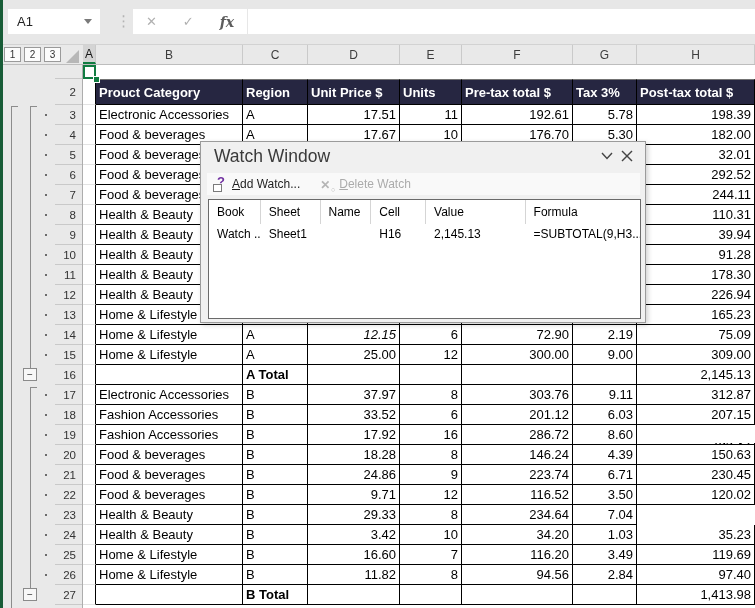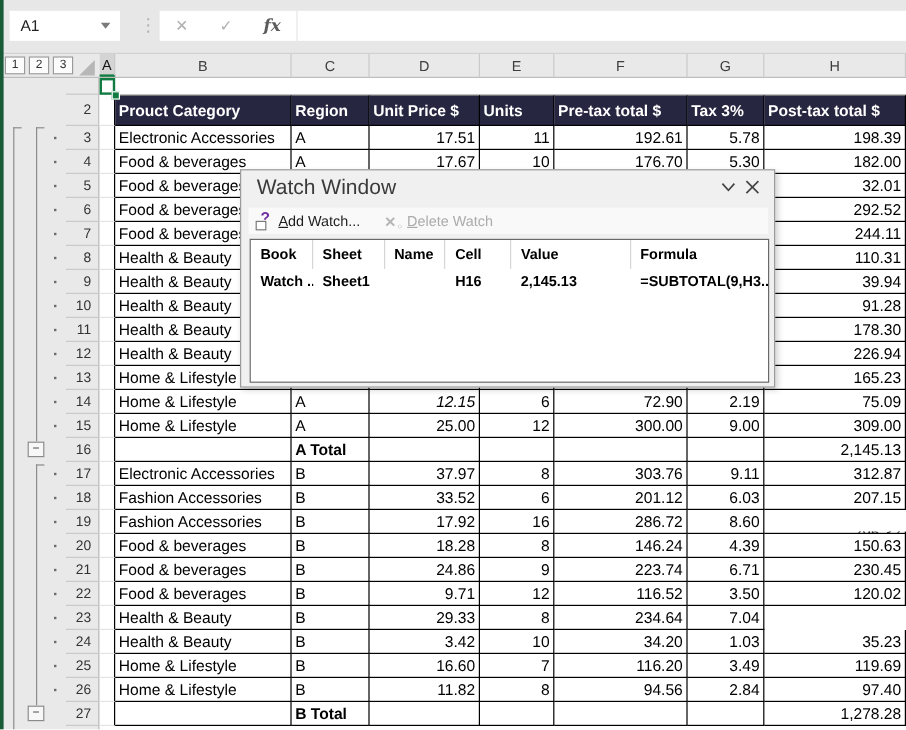--- a/index.html
+++ b/index.html
@@ -72,21 +72,21 @@
   .w-btn .lbl u{text-decoration:underline;}
   .w-add{color:#1e1e1e;margin-left:2px;}
   .w-del{color:#ababab;margin-left:12px;}
   .icon-add{position:relative;width:15px;height:15px;margin-right:4px;}
   .icon-add .q{position:absolute;left:4px;top:-3px;color:var(--purple);font-weight:bold;font-size:13px;}
   .icon-add .sq{position:absolute;left:0;bottom:0;width:7px;height:6px;border:1px solid #7a7a7a;background:#fff;}
   .icon-del{position:relative;width:15px;height:13px;margin-right:4px;color:#b5b5b5;font-size:12px;font-weight:bold;}
   .icon-del .o{position:absolute;right:0;bottom:-2px;font-size:7px;}
   .w-list{position:absolute;left:7px;top:57px;width:433px;height:120px;background:#fff;
           border:1px solid #6a6a6a;box-sizing:border-box;font-size:12px;color:#000;}
-  .wl-row{display:flex;height:20px;align-items:flex-start;font-weight:bold;}
+  .wl-row{display:flex;height:20px;align-items:flex-start;}
   .wl-row.head{height:24px;}
   .wl-cell{box-sizing:border-box;padding-left:8px;overflow:hidden;white-space:nowrap;height:100%;
            display:flex;align-items:center;}
   .wl-row.head .wl-cell{border-right:1px solid #d5d5d5;}
   .wl-row.head .wl-cell:last-child{border-right:none;}
   
   .left-edge{position:absolute;left:0;top:0;width:3px;height:608px;background:var(--edge-green);z-index:30;}
 </style>
 </head>
 <body>
@@ -442,21 +442,21 @@
         <div class="c num" style="width: 118px;">97.40</div>
       </div>
       <div class="srow" style="height: 20px;">
         <div class="c sliver" style="width: 13px;"></div>
         <div class="c txt" style="width: 147px;"></div>
         <div class="c txt boldcell" style="width: 65px;">B Total</div>
         <div class="c num" style="width: 92px;"></div>
         <div class="c num" style="width: 62px;"></div>
         <div class="c num" style="width: 111px;"></div>
         <div class="c num" style="width: 64px;"></div>
-        <div class="c num" style="width: 118px;">1,278.28</div>
+        <div class="c num" style="width: 118px;">1,413.98</div>
       </div>
     </div>
 
   <div class="a1sel"></div>
   <div class="a1handle"></div>
 
   <div class="watch">
     <div class="w-title">Watch Window</div>
     <svg class="w-chevron" width="14" height="12" viewBox="0 0 14 12">
       <polyline points="2,3 7,8.5 12,3" fill="none" stroke="#444" stroke-width="1.4"></polyline>

